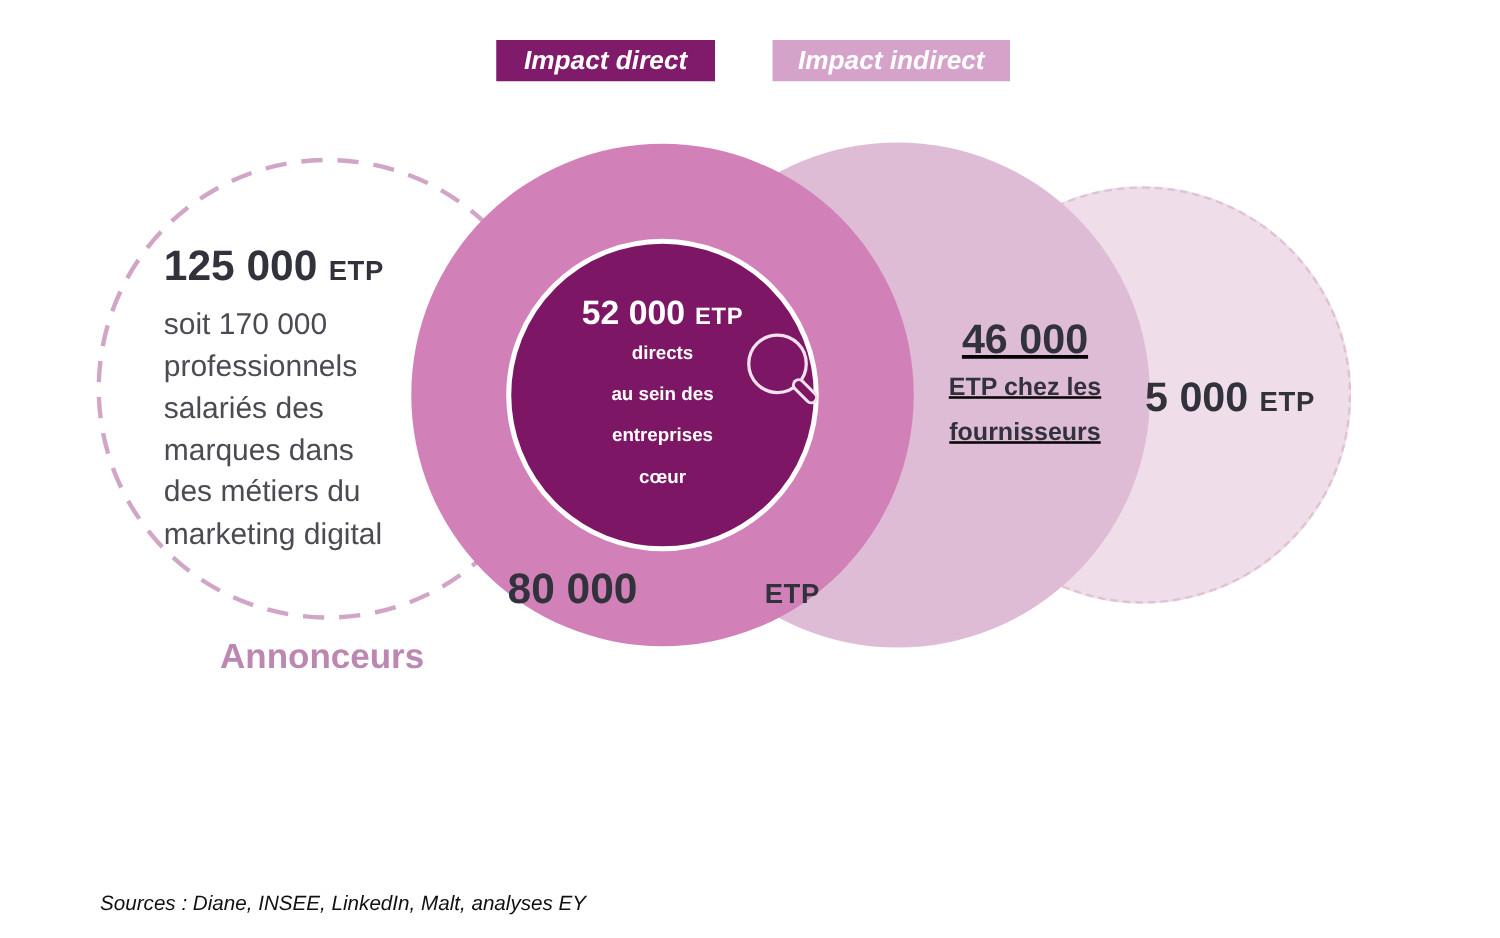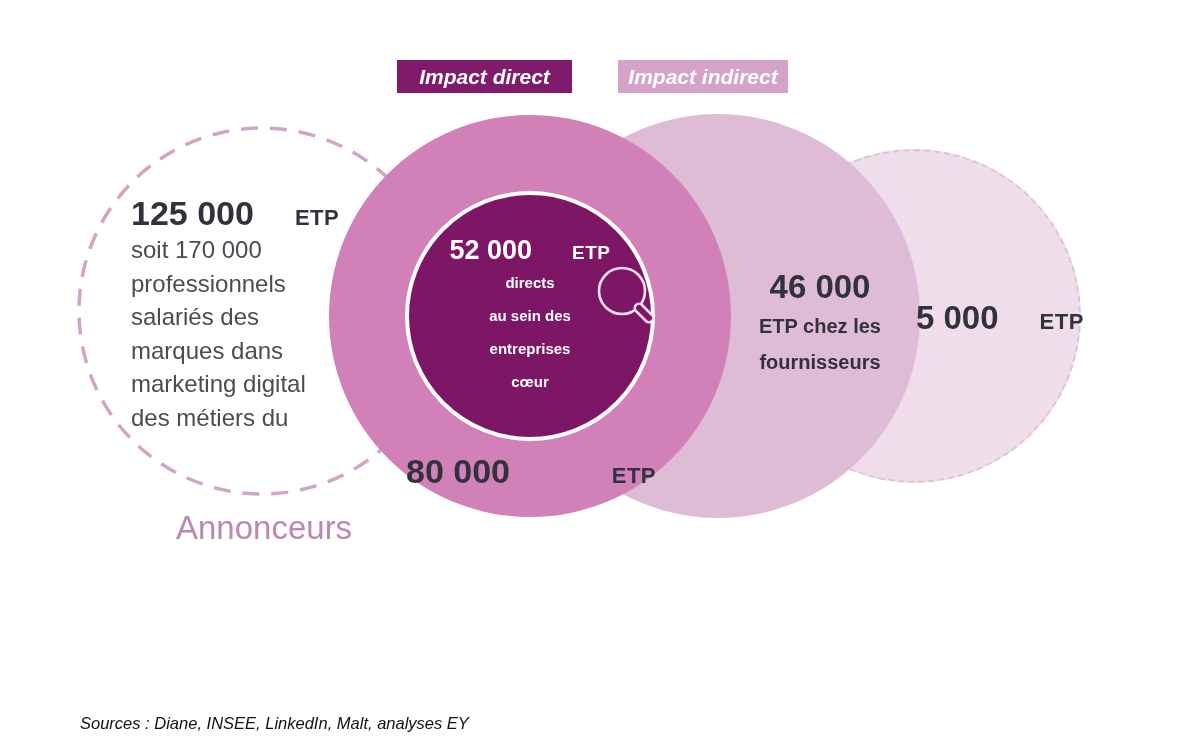--- a/index.html
+++ b/index.html
@@ -1,45 +1,45 @@
 <!DOCTYPE html>
 <html style="--deep: #7D1765; --deep-label: #801A6B; --pink: #D181B8; --pink-label: #D584BC; --indirect: #DEBCD5; --indirect-label: #D5A3C9; --induit: #EFDEEA; --induit-edge: #E0C2D6; --dashed: #D0A5C5; --annonceurs-text: #BC88B3; --magnifier: #F3E2EE; --text-dark: #32323C; --text-gray: #4B4B53; --source: #111111;"><head>
 <meta charset="utf-8">
 <style>
   html,body{margin:0;padding:0;background:#fff;}
   body{font-family:"Liberation Sans",sans-serif;-webkit-font-smoothing:antialiased;}
   .canvas{position:relative;width:1200px;height:750px;background:#fff;overflow:hidden;}
 
   
-  .hlabel{position:absolute;top:60px;height:33px;line-height:33px;text-align:center;
+  .hlabel{position:absolute;top:32px;height:33px;line-height:33px;text-align:center;
           color:#fff;font-weight:700;font-style:italic;font-size:21px;}
   .hlabel.direct{left:397px;width:175px;background:var(--deep-label);}
-  .hlabel.indirect{left:618px;width:170px;background:var(--indirect-label);}
+  .hlabel.indirect{left:618px;width:190px;background:var(--indirect-label);}
   .hlabel.induit{left:868px;width:172px;background:var(--induit-label);}
 
   
   .circle{position:absolute;border-radius:50%;box-sizing:border-box;}
   .induit-circle{left:747px;top:149px;width:334px;height:334px;background:var(--induit);
                  border:2px dashed var(--induit-edge);z-index:1;}
   .indirect-circle{left:516px;top:114px;width:404px;height:404px;background:var(--indirect);z-index:2;}
   .pink-circle{left:329px;top:115px;width:402px;height:402px;background:var(--pink);z-index:3;}
   .dark-circle{left:405px;top:191px;width:250px;height:250px;background:var(--deep);
                border:4px solid #fff;z-index:4;}
   .dashed-svg{position:absolute;left:76px;top:125px;z-index:1;}
   .dashed-svg circle{fill:none;stroke:var(--dashed);stroke-width:3.5;stroke-dasharray:17 12;}
 
   
-  .statline{display:flex;align-items:baseline;gap:32px;}
+  .statline{display:flex;align-items:baseline;}
   .big{font-weight:700;font-size:34px;color:var(--text-dark);letter-spacing:0;}
   .unit{font-weight:700;font-size:22px;color:var(--text-dark);margin-left:9px;letter-spacing:.5px;}
 
   
   .annonceurs-block{position:absolute;left:131px;top:194px;width:230px;z-index:2;}
-  .annonceurs-block .desc{margin-top:0;font-size:24px;line-height:33.5px;color:var(--text-gray);}
-  .annonceurs-caption{position:absolute;left:176px;top:509px;font-size:33px;font-weight:400;
+  .annonceurs-block .desc{margin-top:10px;font-size:24px;line-height:33.5px;color:var(--text-gray);}
+  .annonceurs-caption{position:absolute;left:176px;top:509px;font-size:28px;font-weight:700;
                       color:var(--annonceurs-text);z-index:2;}
 
   
   .dark-content{position:absolute;left:405px;top:191px;width:250px;height:250px;z-index:5;
                 display:flex;flex-direction:column;align-items:center;justify-content:center;
                 text-align:center;color:#fff;}
   .dark-content .statline{justify-content:center;}
   .dark-content .big2{font-weight:700;font-size:27px;color:#fff;}
   .dark-content .unit2{font-weight:700;font-size:19px;color:#fff;margin-left:8px;letter-spacing:.5px;}
   .dark-content .dline{font-weight:700;font-size:15px;line-height:33px;color:#fff;}
@@ -48,21 +48,21 @@
   .magnifier .handle-outer{stroke:var(--magnifier);stroke-width:11;stroke-linecap:round;}
   .magnifier .handle-inner{stroke:var(--deep);stroke-width:6;stroke-linecap:round;}
 
   
   .stat-80{position:absolute;left:406px;top:452px;width:250px;z-index:5;justify-content:space-between;}
   .ind-label{position:absolute;left:435px;top:536px;width:177px;height:33px;line-height:33px;
              background:var(--pink-label);color:#fff;font-weight:700;font-style:italic;
              font-size:22px;text-align:center;z-index:5;}
 
   
-  .stat-46{position:absolute;left:728px;top:266px;width:184px;text-align:center;z-index:3;}
+  .stat-46{position:absolute;left:728px;top:250px;width:184px;text-align:center;z-index:3;text-decoration:underline;}
   .stat-46 .big46{font-weight:700;font-size:33px;color:var(--text-dark);line-height:42px;}
   .stat-46 .line46{font-weight:700;font-size:20px;color:var(--text-dark);line-height:36px;}
 
   
   .stat-5{position:absolute;left:916px;top:299px;width:170px;z-index:2;}
   .stat-5 .big{font-size:33px;}
 
   
   .sources{position:absolute;left:80px;top:714px;font-style:italic;font-size:16.5px;
            color:var(--source);z-index:2;}
@@ -87,22 +87,22 @@
   <div class="annonceurs-block">
     <div class="statline">
       <span class="big">125 000</span>
       <span class="unit">ETP</span>
     </div>
     <div class="desc">
       <div>soit 170 000</div>
       <div>professionnels</div>
       <div>salariés des</div>
       <div>marques dans</div>
+      <div>des métiers du</div>
       <div>marketing digital</div>
-      <div>des métiers du</div>
     </div>
   </div>
   <div class="annonceurs-caption">Annonceurs</div>
 
   <div class="dark-content">
     <div class="statline">
       <span class="big2">52 000</span>
       <span class="unit2">ETP</span>
     </div>
     <div class="dline">directs</div>

